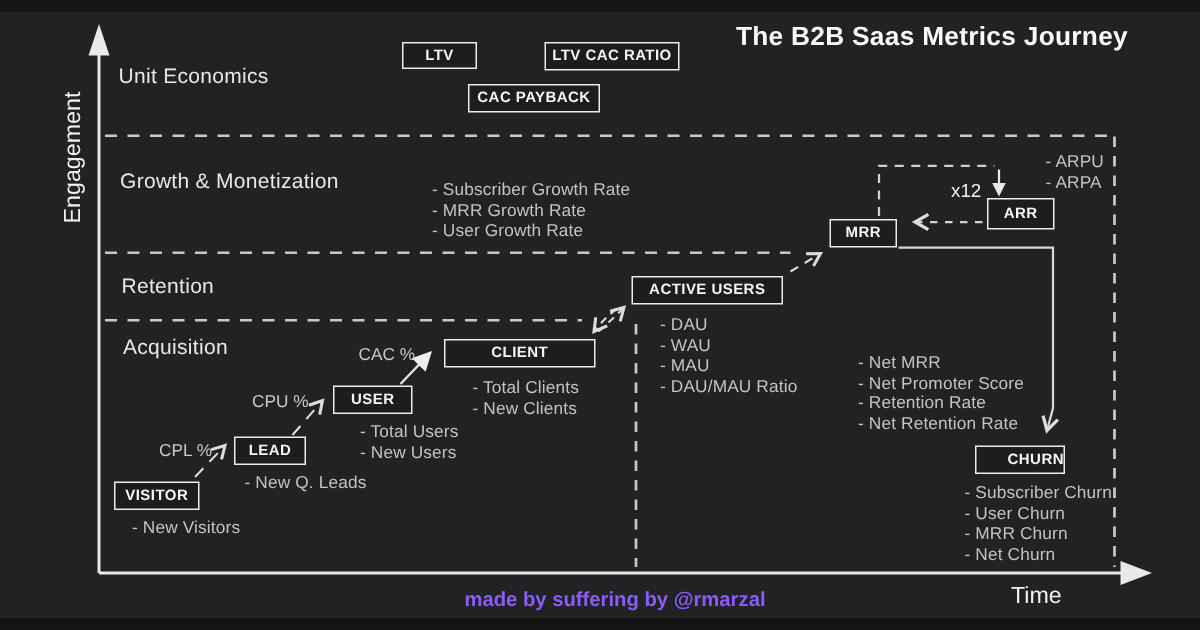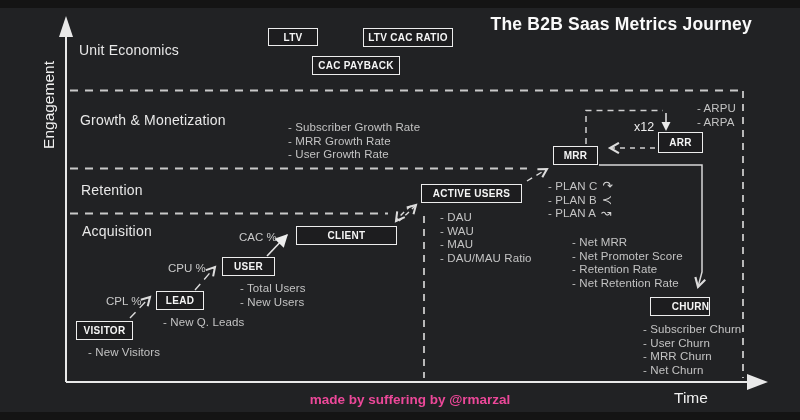--- a/index.html
+++ b/index.html
@@ -24,21 +24,21 @@
   .mbox{
     display:flex;align-items:center;justify-content:center;
     border:1.5px solid #ededed;color:#f5f5f5;background:rgba(0,0,0,0.12);
     font-weight:bold;font-size:10px;letter-spacing:.3px;box-sizing:border-box;
   }
   .list{font-size:11.5px;color:#c3c3c3;line-height:13.5px;letter-spacing:.1px;}
   .rate{font-size:11.5px;color:#c9c9c9;}
   .plan-row{display:flex;align-items:center;gap:5px;}
   .glyph{font-size:12.5px;color:#d5d5d5;line-height:13.5px;}
   #x12{font-size:12.5px;color:#efefef;}
-  #credit{left:250px;top:392px;width:320px;text-align:center;font-size:13.5px;font-weight:bold;color:#ec4899;}
+  #credit{left:250px;top:392px;width:320px;text-align:center;font-size:13.5px;font-weight:bold;color:#8b5cf6;}
   svg{position:absolute;left:0;top:0;}
   .txt{z-index:2;}
 </style>
 </head>
 <body>
 
 <div id="stage">
   <div id="panel"></div>
 
   <svg width="800" height="420" viewBox="0 0 800 420">
@@ -118,42 +118,32 @@
 
   <div class="abs txt list" style="left:163px;top:316px;">
     <div>- New Q. Leads</div>
   </div>
 
   <div class="abs txt list" style="left:240px;top:282px;">
     <div>- Total Users</div>
     <div>- New Users</div>
   </div>
 
+  <div class="abs txt list" style="left:315px;top:253px;">
+    <div>- Total Clients</div>
+    <div>- New Clients</div>
+  </div>
 
   <div class="abs txt list" style="left:440px;top:211px;">
     <div>- DAU</div>
     <div>- WAU</div>
     <div>- MAU</div>
     <div>- DAU/MAU Ratio</div>
   </div>
 
-  <div class="abs txt list" style="left:548px;top:180px;">
-    <div class="plan-row">
-      <span>- PLAN C</span>
-      <span class="glyph">↷</span>
-    </div>
-    <div class="plan-row">
-      <span>- PLAN B</span>
-      <span class="glyph">≺</span>
-    </div>
-    <div class="plan-row">
-      <span>- PLAN A</span>
-      <span class="glyph">↝</span>
-    </div>
-  </div>
 
 
   <div class="abs txt list" style="left:697px;top:102px;">
     <div>- ARPU</div>
     <div>- ARPA</div>
   </div>
 
   <div class="abs txt list" style="left:572px;top:236px;">
     <div>- Net MRR</div>
     <div>- Net Promoter Score</div>

